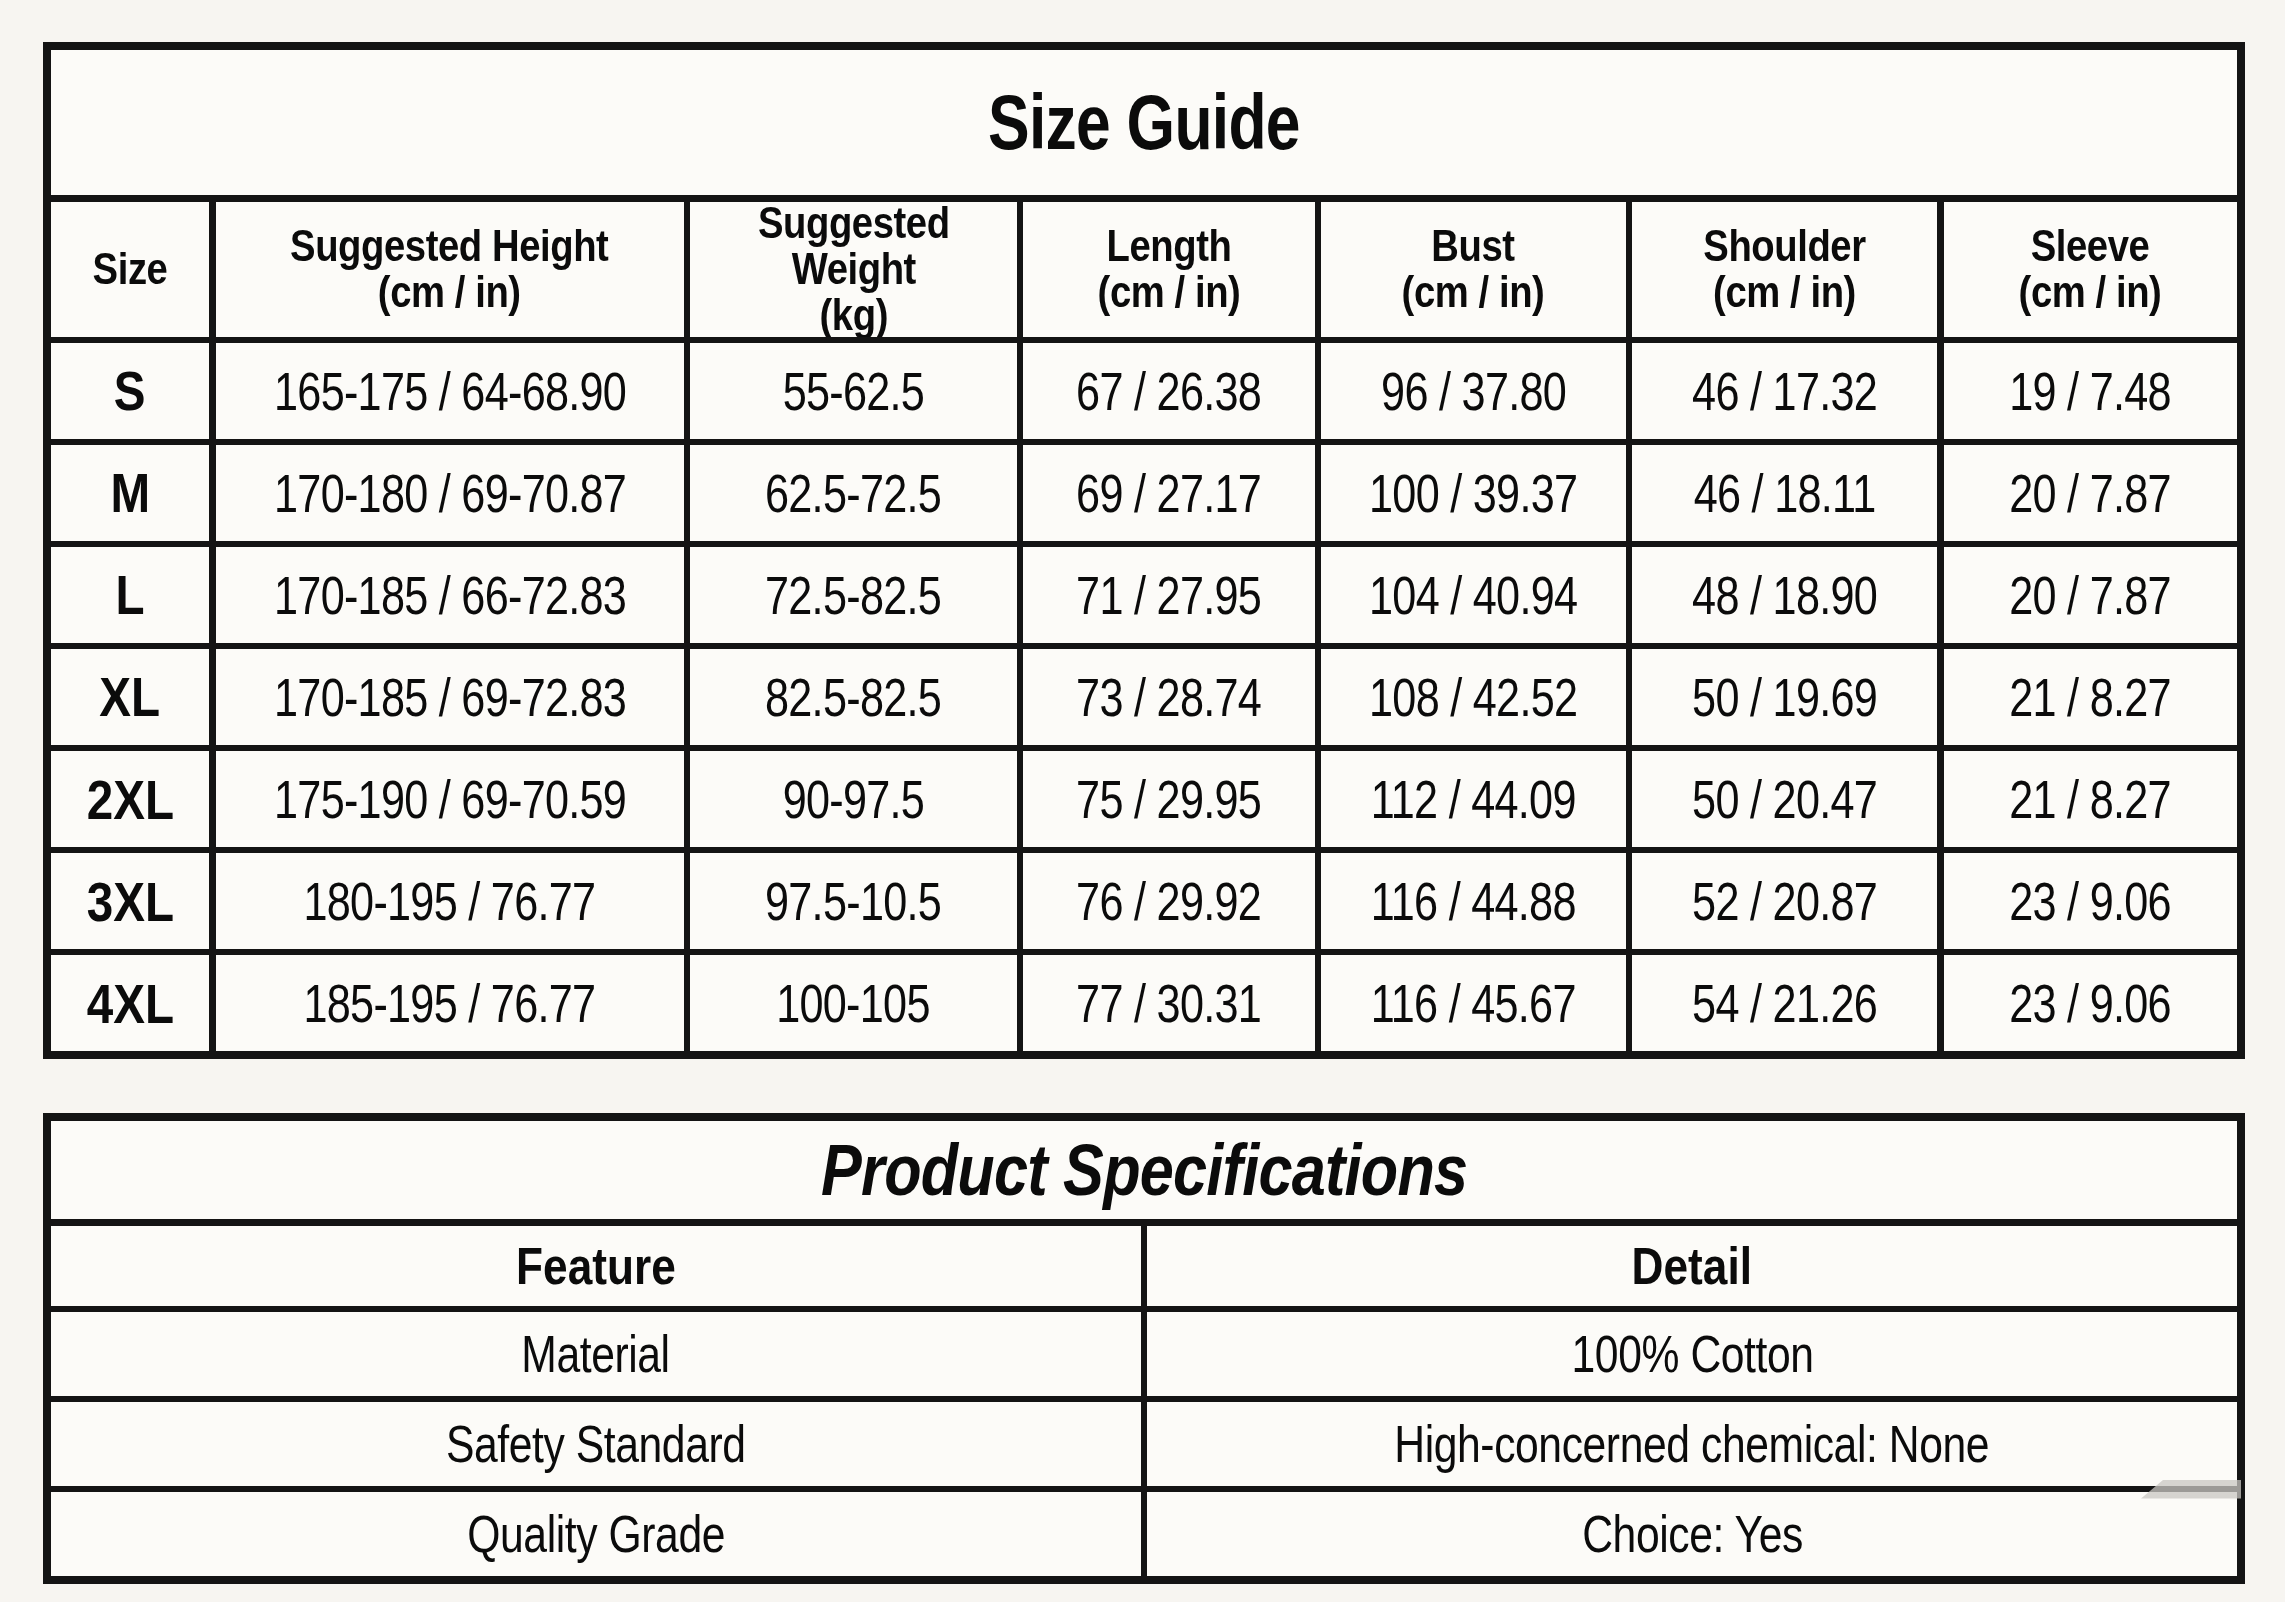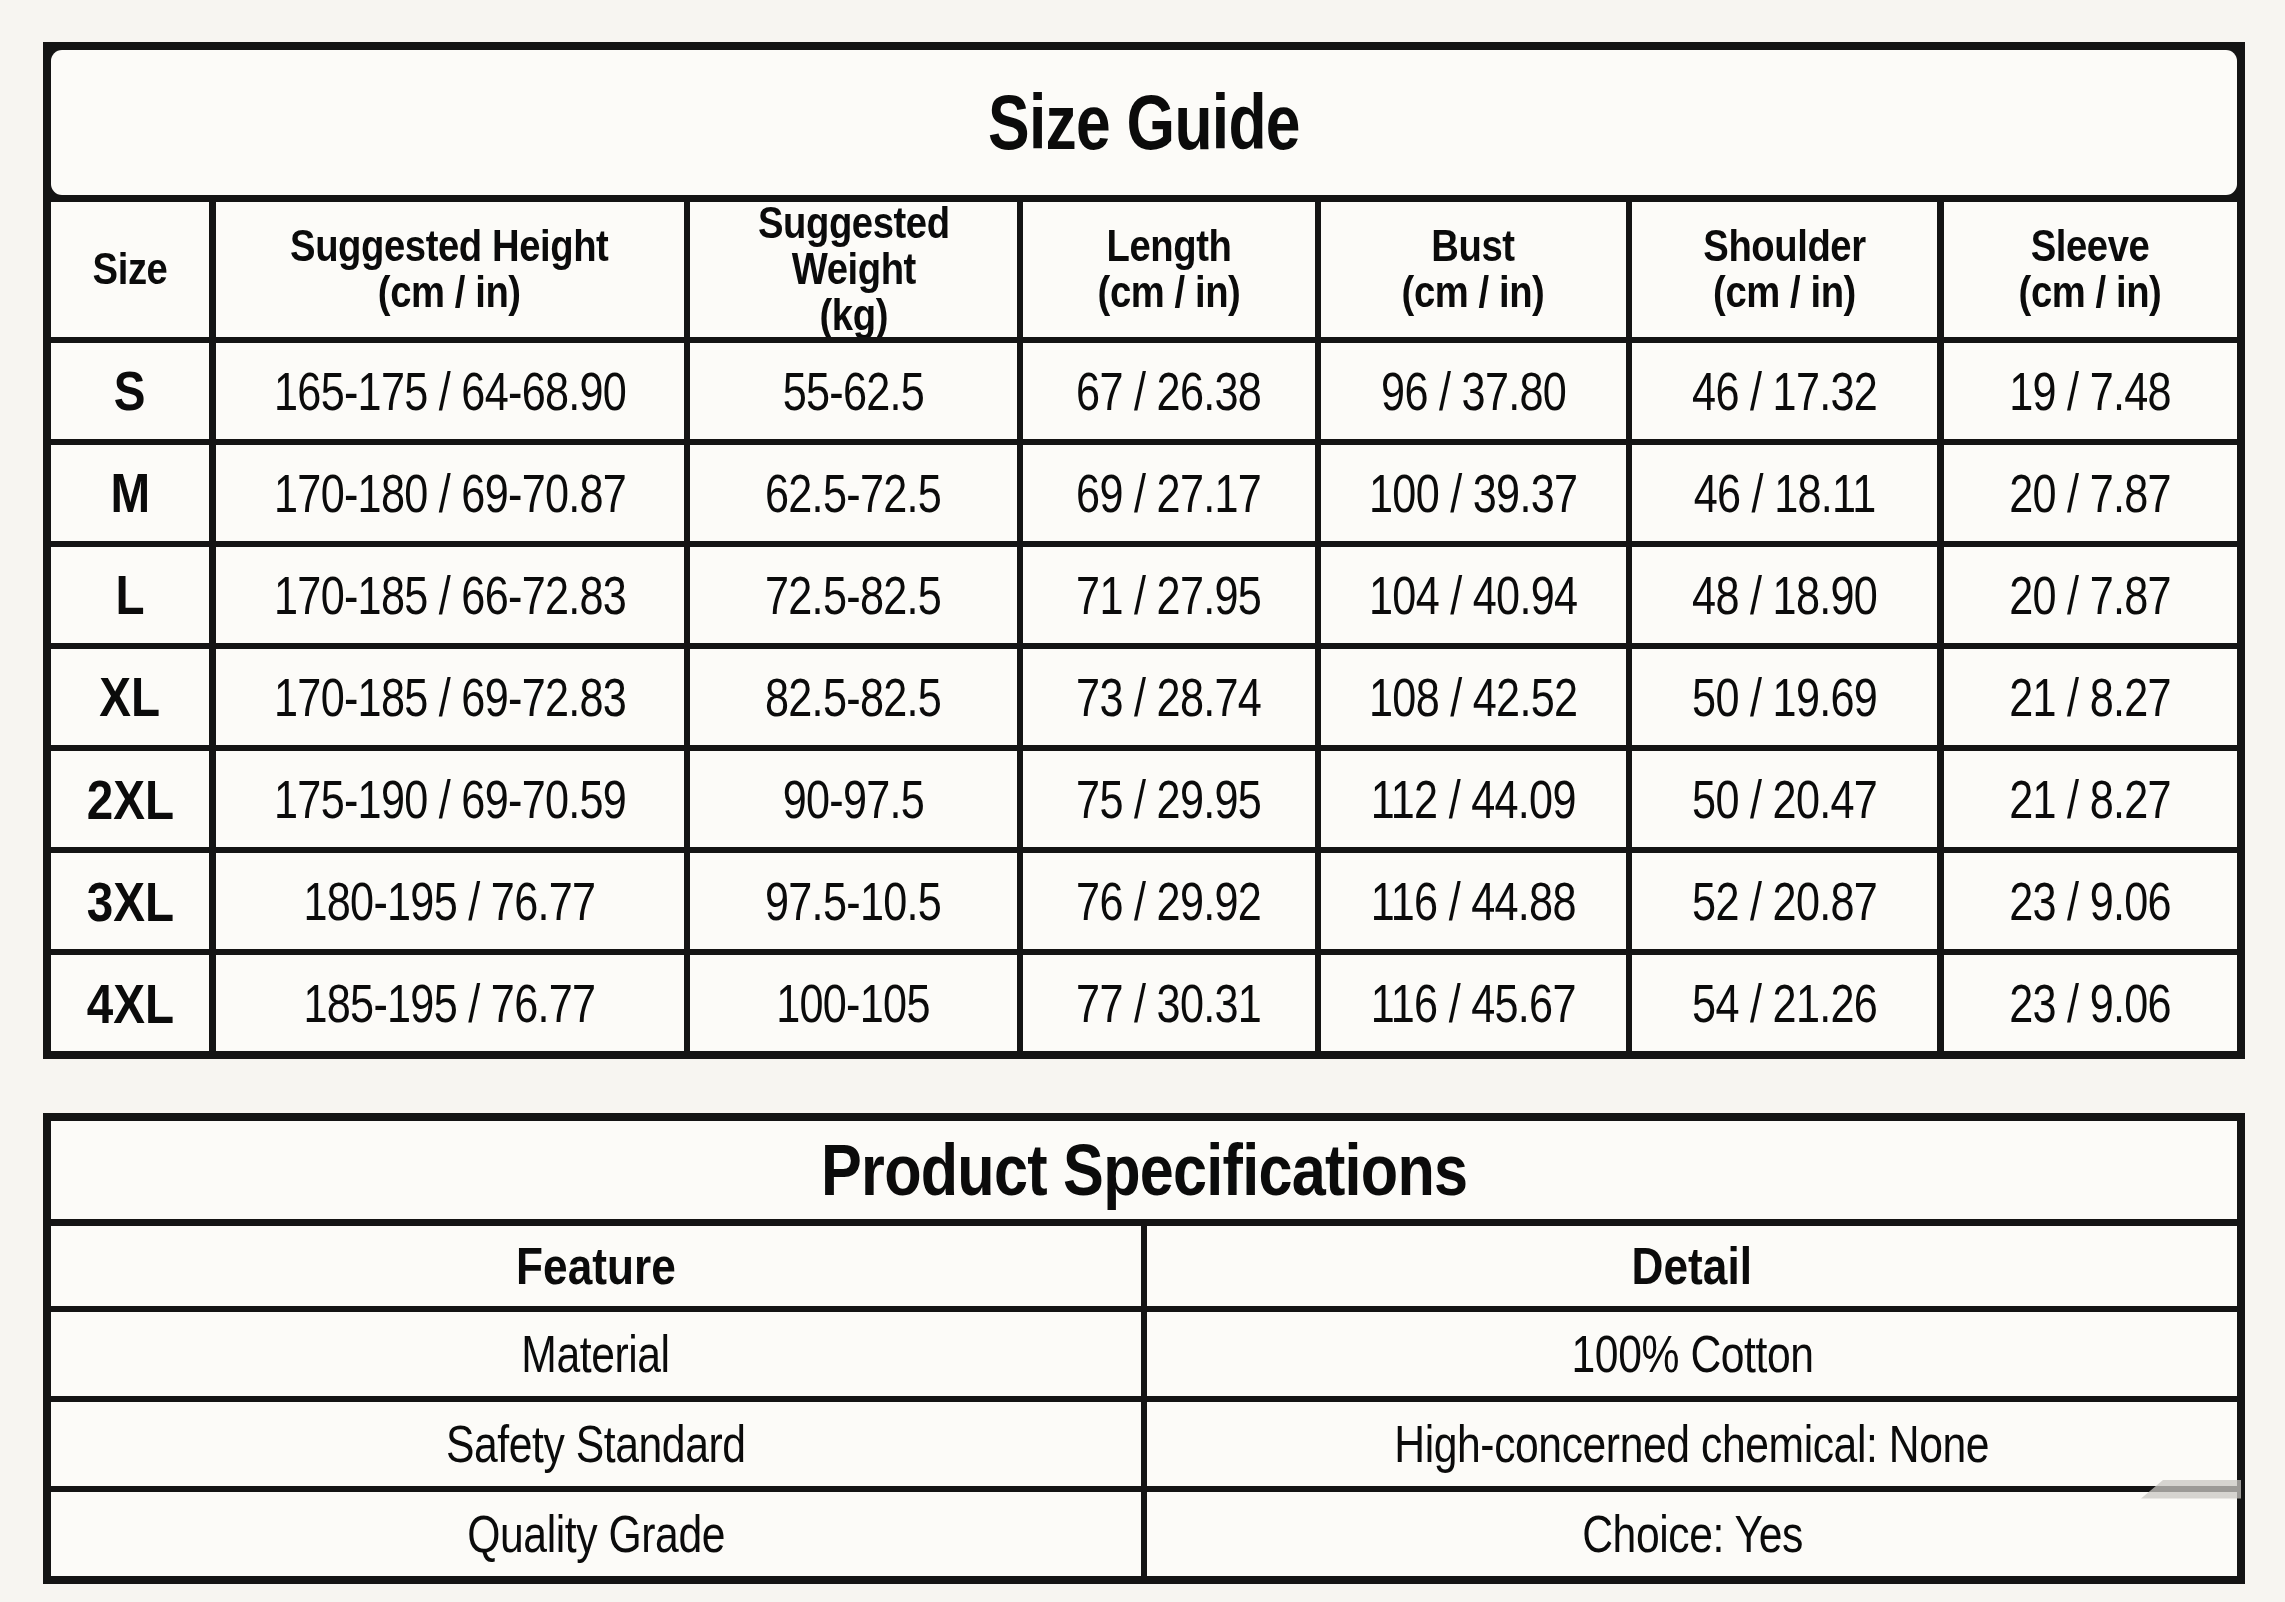--- a/index.html
+++ b/index.html
@@ -34,33 +34,33 @@
   }
   .row{display:contents;}
   .txt{display:inline-block;transform:scaleX(.8);transform-origin:50% 50%;white-space:pre-line;}
   
   .sg{
     left:43px;top:42px;
     width:2202px;height:1017px;
     grid-template-columns:175fr 517fr 361fr 322fr 337fr 337fr 324fr;
     grid-template-rows:145px 135px repeat(7,1fr);
   }
-  .sg .title-cell{grid-column:1/-1;border-radius:11px;}
+  .sg .title-cell{grid-column:1/-1;}
   .sg .title-cell .txt{font-size:78px;font-weight:700;letter-spacing:-0.9px;}
   .sg .th .txt{font-size:45px;font-weight:700;line-height:1.02;transform:scaleX(.85);letter-spacing:-0.5px;}
   .sg .size-cell .txt{font-size:56px;font-weight:700;transform:scaleX(.85);}
   .sg .data .txt{font-size:54px;font-weight:400;letter-spacing:-0.9px;}
   
   .ps{
     left:43px;top:1113px;
     width:2202px;height:471px;
     grid-template-columns:1fr 1fr;
     grid-template-rows:98px 80px repeat(3,1fr);
   }
-  .ps .title-cell{grid-column:1/-1;}
+  .ps .title-cell{grid-column:1/-1;font-style:italic;}
   .ps .title-cell .txt{font-size:72px;font-weight:700;transform:scaleX(.85);letter-spacing:-0.9px;}
   .ps .th .txt{font-size:52px;font-weight:700;transform:scaleX(.85);}
   .ps .data .txt{font-size:52px;font-weight:400;transform:scaleX(.82);letter-spacing:-0.5px;}
   
   .wm{
     position:absolute;
     left:2141px;top:1480px;
     width:100px;height:18.6px;
     background:#c9c7c3;
     clip-path:polygon(0 100%,22% 0,100% 0,100% 100%);

